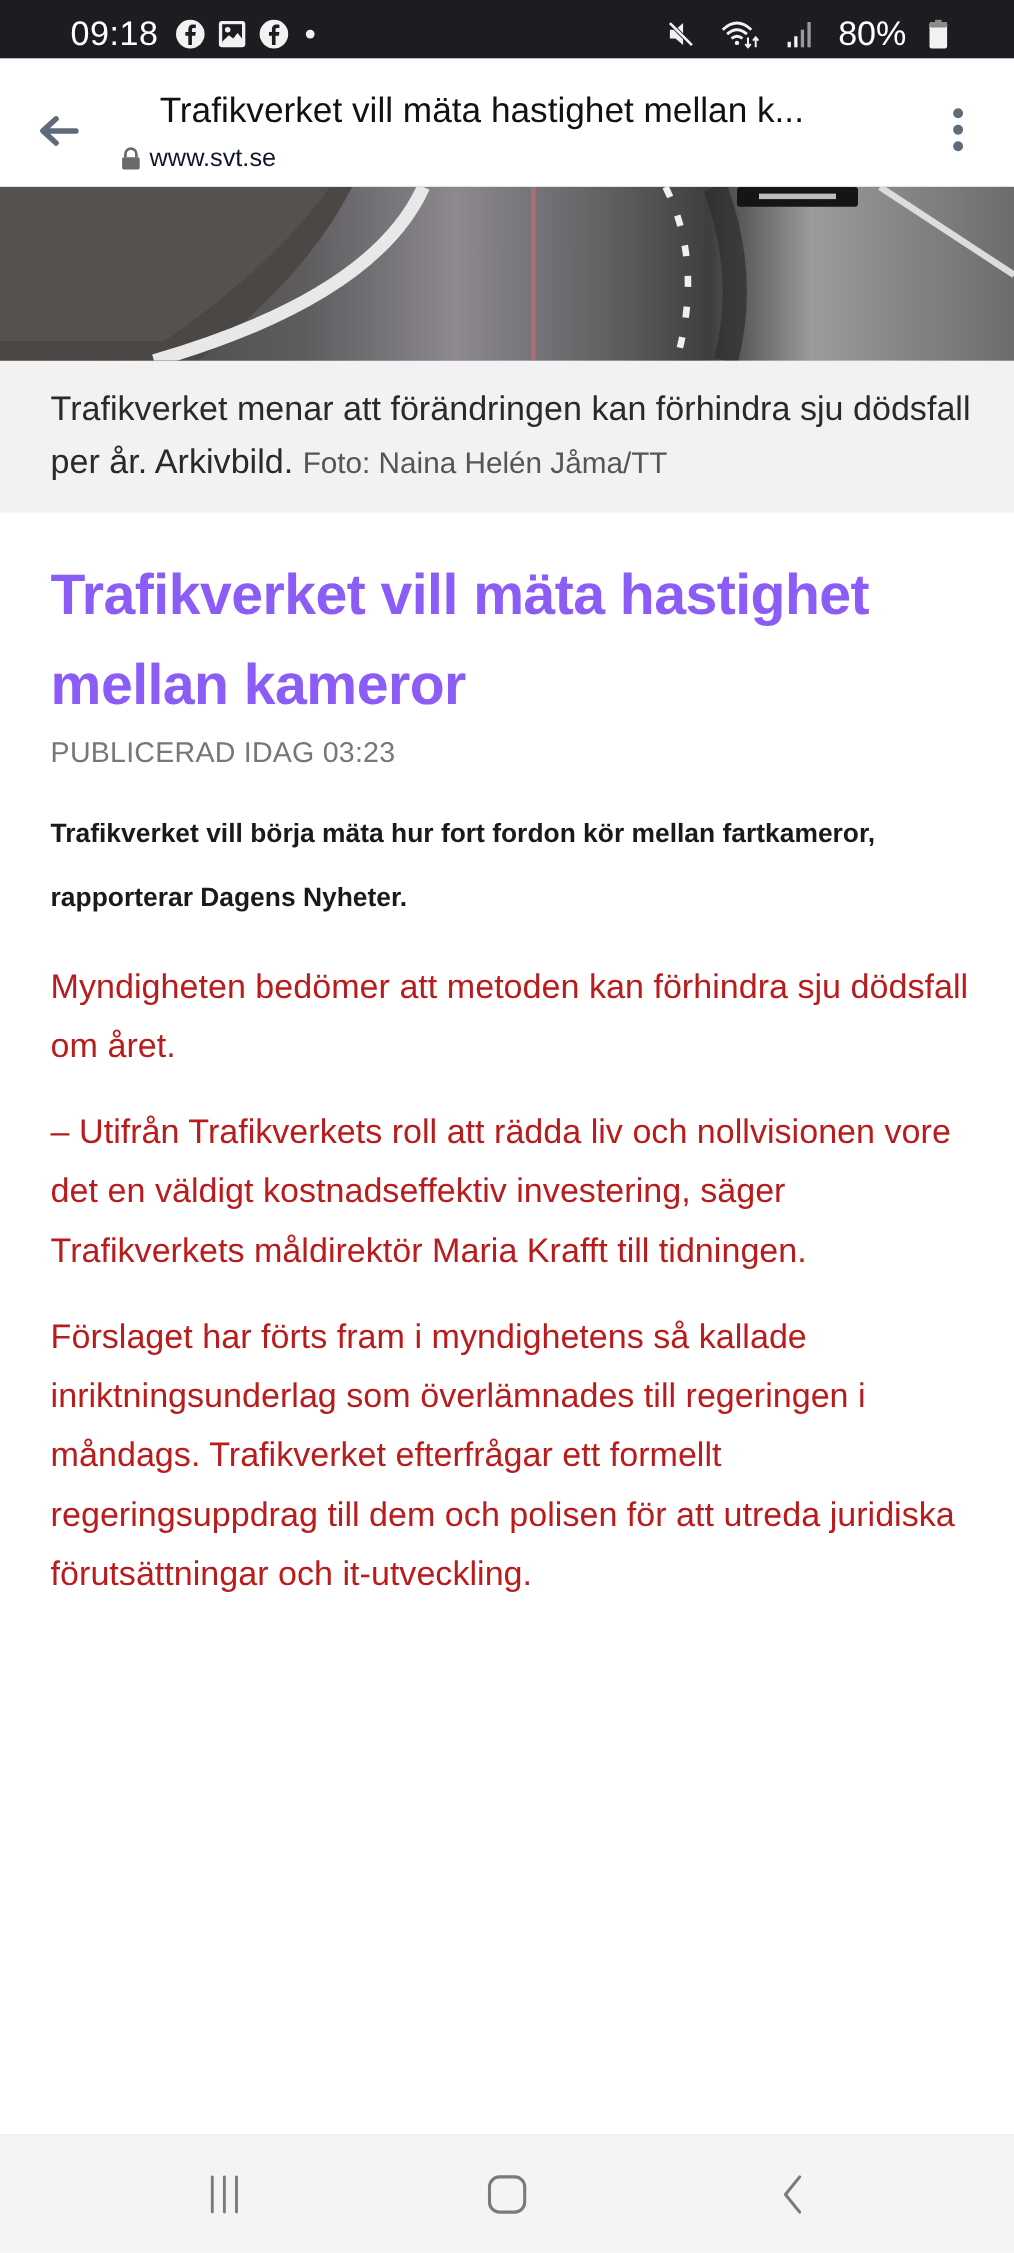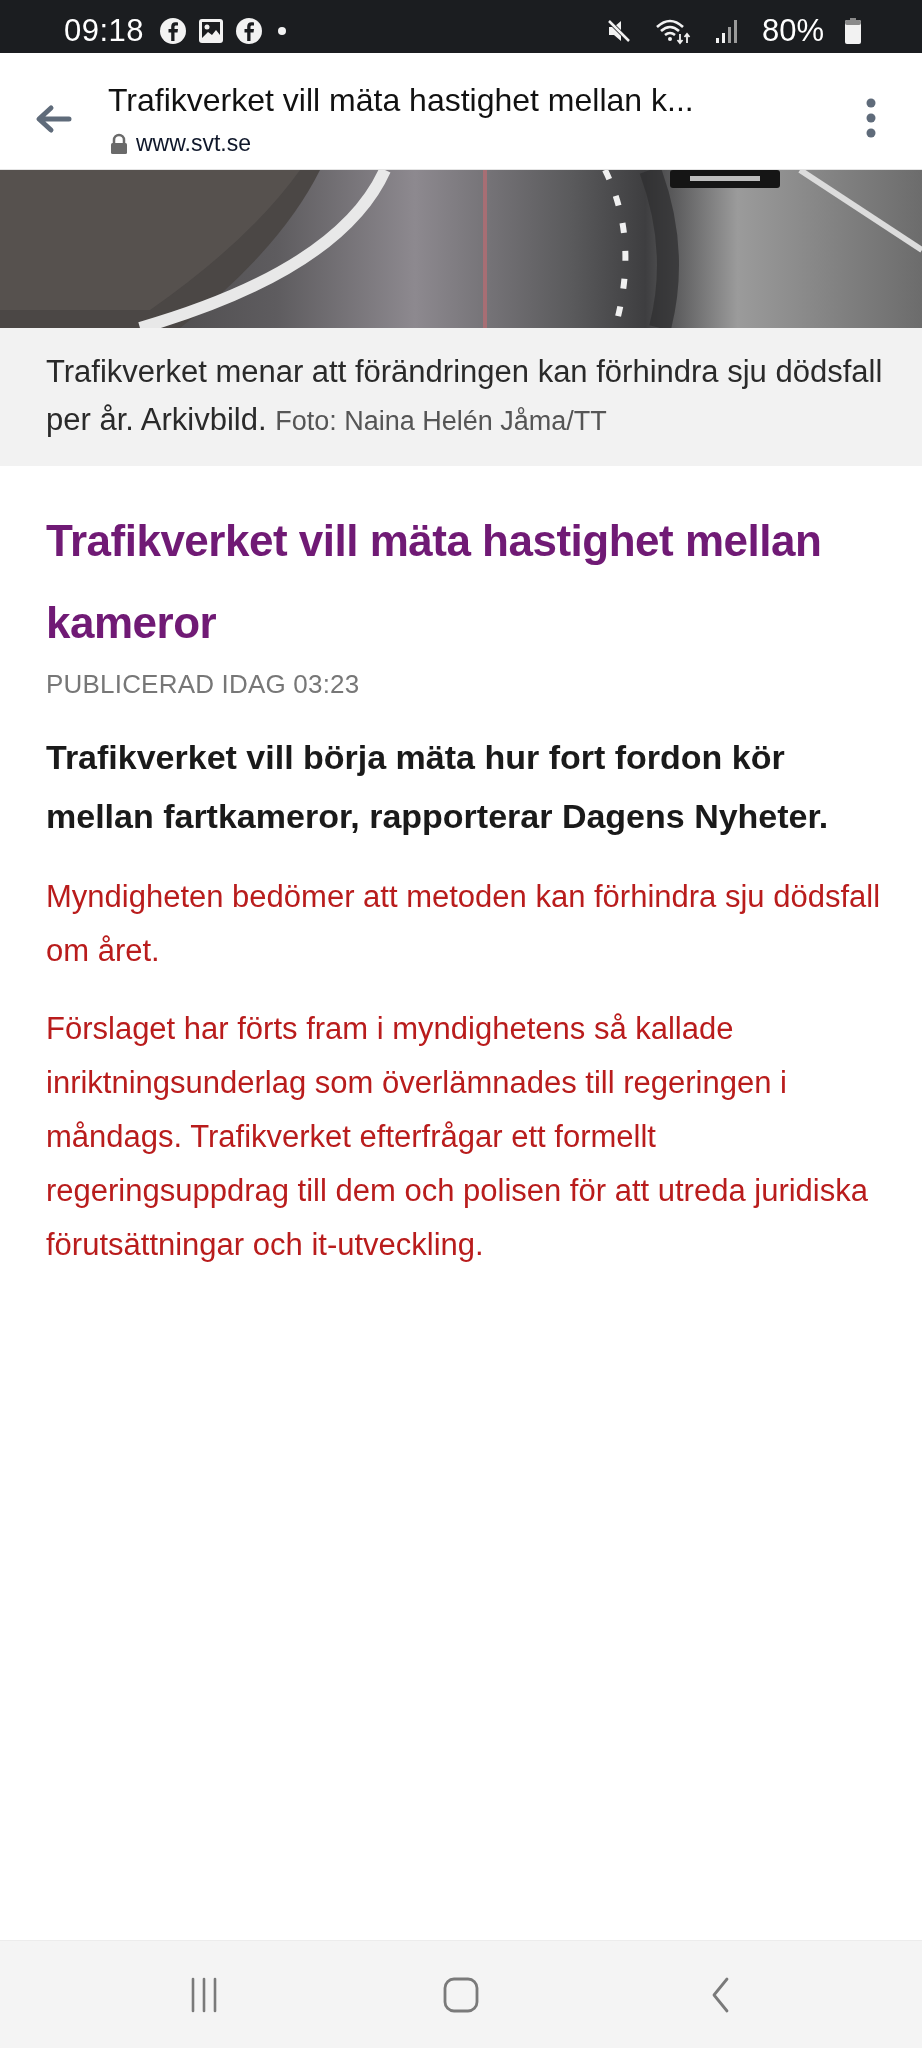--- a/index.html
+++ b/index.html
@@ -20,21 +20,21 @@
     .status-right { position: absolute; right: 60px; top: 0; height: 62px; display: flex; align-items: center; gap: 20px; }
     .status-battery-text { font-size: 31px; }
 
     .url-bar {
       position: absolute; top: 62px; left: 0; width: 922px; height: 108px;
       background: #ffffff; border-bottom: 1px solid #e4e4e4;
     }
     .back-btn { position: absolute; left: 30px; top: 34px; width: 46px; height: 46px; display:flex; align-items:center; justify-content:center; }
     .url-title {
       position: absolute; left: 108px; top: 20px; width: 660px;
-      font-size: 32px; color: #111111; white-space: nowrap; overflow: hidden;
+      font-size: 32px; color: #111111; white-space: nowrap; overflow: hidden; text-align: center;
     }
     .url-host { position: absolute; left: 110px; top: 68px; display: flex; align-items: center; gap: 8px; }
     .url-host-text { font-size: 23px; color: #0f172a; }
     .menu-btn { position: absolute; right: 28px; top: 28px; width: 46px; height: 56px; display:flex; align-items:center; justify-content:center; }
 
     .hero {
       position: absolute; top: 170px; left: 0; width: 922px; height: 158px;
       overflow: hidden;
       background: linear-gradient(90deg, #3c3a38 0%, #5b5855 15%, #4a4744 28%, #6b6a6c 40%, #8c8a8f 50%, #77757a 60%, #505052 68%, #8e8e8e 76%, #b2b2b2 85%, #6a6a6a 100%);
     }
@@ -44,30 +44,30 @@
     }
     .caption-text {
       position: absolute; left: 46px; top: 20px; width: 840px;
       font-size: 31px; line-height: 48px; color: #2a2a2a;
     }
     .caption-credit { font-weight: normal; color: #555555; font-size: 27px; }
 
     .article { position: absolute; left: 46px; top: 466px; width: 840px; }
     .headline {
       margin-top: 34px;
-      font-size: 44px; line-height: 82px; font-weight: bold; color: #701a75;
+      font-size: 52px; line-height: 82px; font-weight: bold; color: #8b5cf6;
       letter-spacing: -0.5px;
     }
     .published {
       margin-top: 5px;
       font-size: 26px; color: #777777; letter-spacing: 0.2px;
     }
     .lead {
       margin-top: 28px;
-      font-size: 34px; line-height: 59px; font-weight: bold; color: #1a1a1a;
+      font-size: 24px; line-height: 59px; font-weight: bold; color: #1a1a1a;
     }
     .para {
       margin-top: 24px;
       font-size: 31px; line-height: 54px; color: #b91c1c;
     }
 
     .nav-bar {
       position: absolute; top: 1940px; left: 0; width: 922px; height: 108px;
       background: #f4f4f4; border-top: 1px solid #ececec;
     }
@@ -196,20 +196,21 @@
     <span>Trafikverket menar att förändringen kan förhindra sju dödsfall per år. Arkivbild.</span>
     <span class="caption-credit">Foto: Naina Helén Jåma/TT</span>
   </div>
 </div>
 
 <div class="article">
   <h1 class="headline">Trafikverket vill mäta hastighet mellan kameror</h1>
   <div class="published">PUBLICERAD IDAG 03:23</div>
   <p class="lead">Trafikverket vill börja mäta hur fort fordon kör mellan fartkameror, rapporterar Dagens Nyheter.</p>
   <p class="para">Myndigheten bedömer att metoden kan förhindra sju dödsfall om året.</p>
+  <p class="para">– Utifrån Trafikverkets roll att rädda liv och nollvisionen vore det en väldigt kostnadseffektiv investering, säger Trafikverkets måldirektör Maria Krafft till tidningen.</p>
   <p class="para">Förslaget har förts fram i myndighetens så kallade inriktningsunderlag som överlämnades till regeringen i måndags. Trafikverket efterfrågar ett formellt regeringsuppdrag till dem och polisen för att utreda juridiska förutsättningar och it-utveckling.</p>
 </div>
 
 <div class="nav-bar">
   <div class="nav-btn" style="left:164px;">
     <svg width="40" height="40" viewBox="0 0 40 40">
         <line x1="9" y1="4" x2="9" y2="36" stroke="#7a7a7a" stroke-width="2.6" stroke-linecap="round"></line>
         <line x1="20" y1="4" x2="20" y2="36" stroke="#7a7a7a" stroke-width="2.6" stroke-linecap="round"></line>
         <line x1="31" y1="4" x2="31" y2="36" stroke="#7a7a7a" stroke-width="2.6" stroke-linecap="round"></line>
       </svg>

